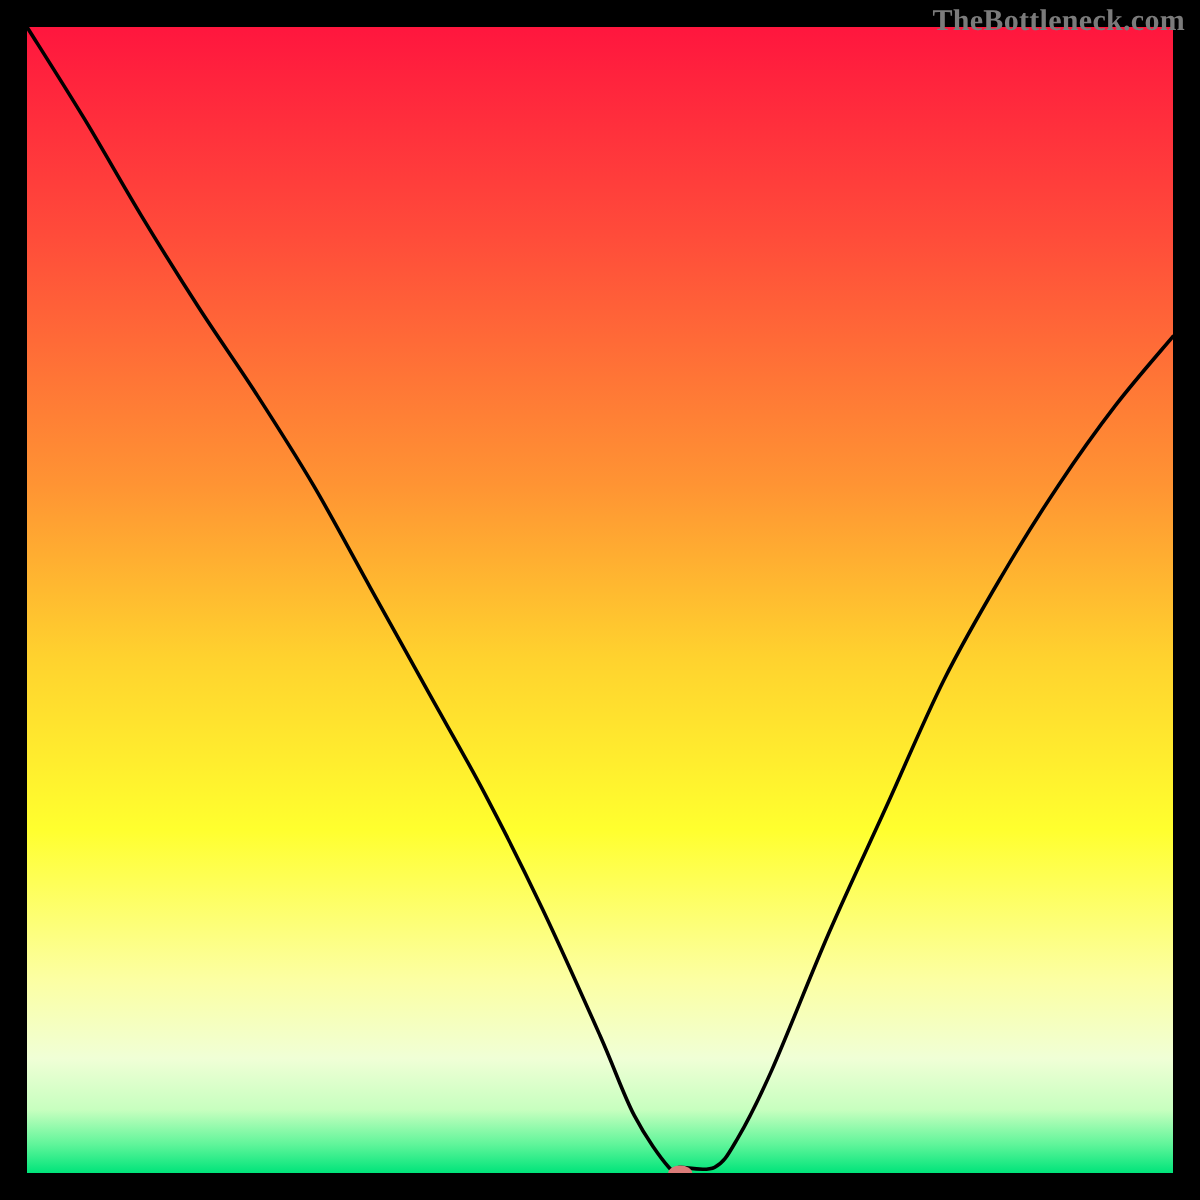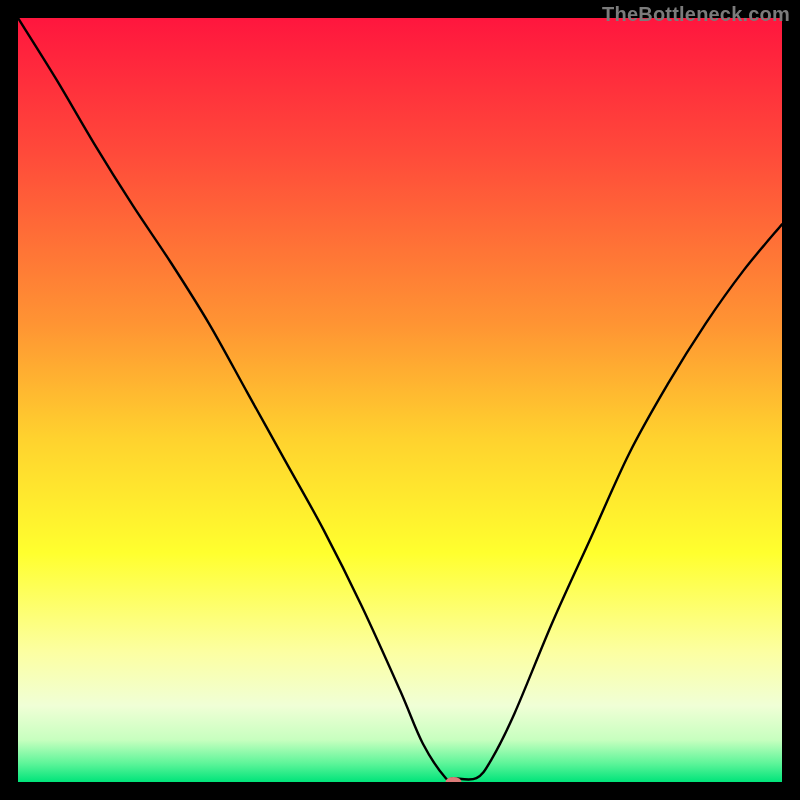--- a/index.html
+++ b/index.html
@@ -21,21 +21,21 @@
     left: 18px;
     top: 18px;
     width: 764px;
     height: 764px;
     overflow: hidden;
   }
   .watermark {
     position: absolute;
     top: 3px;
     right: 10px;
-    font-family: Liberation Sans, sans-serif;
+    font-family: Liberation Serif, serif;
     font-size: 20px;
     font-weight: 600;
     color: #7b7b7b;
     letter-spacing: 0.2px;
     white-space: nowrap;
   }
   svg { display: block; }
 </style>
 </head>
 <body>

